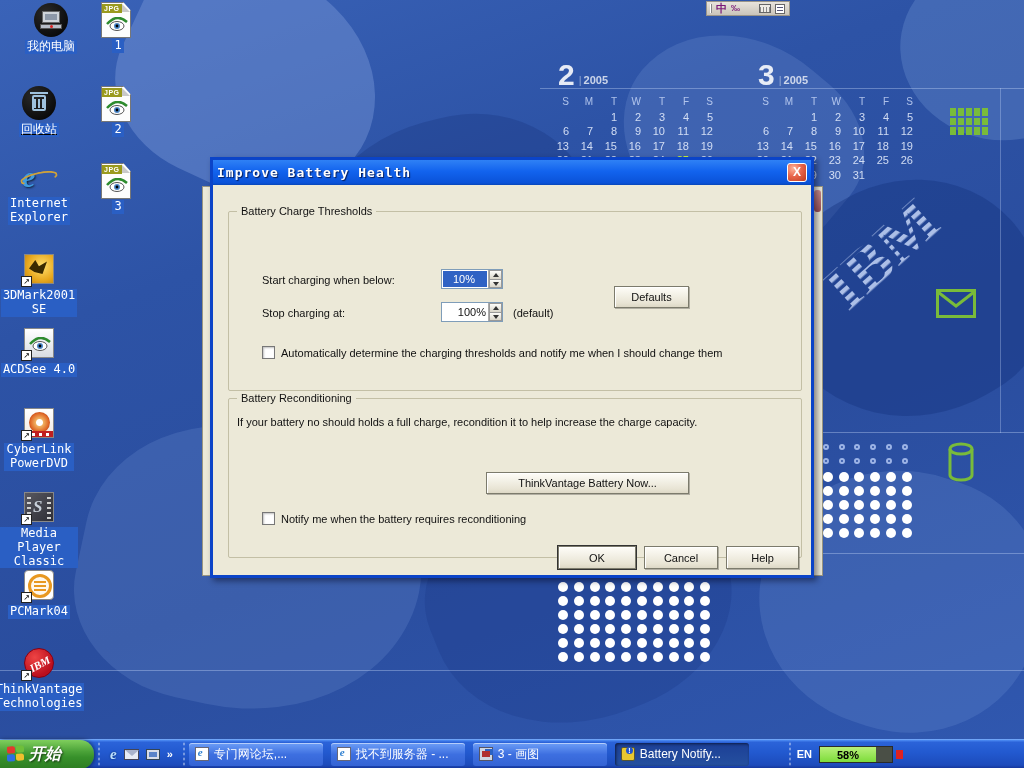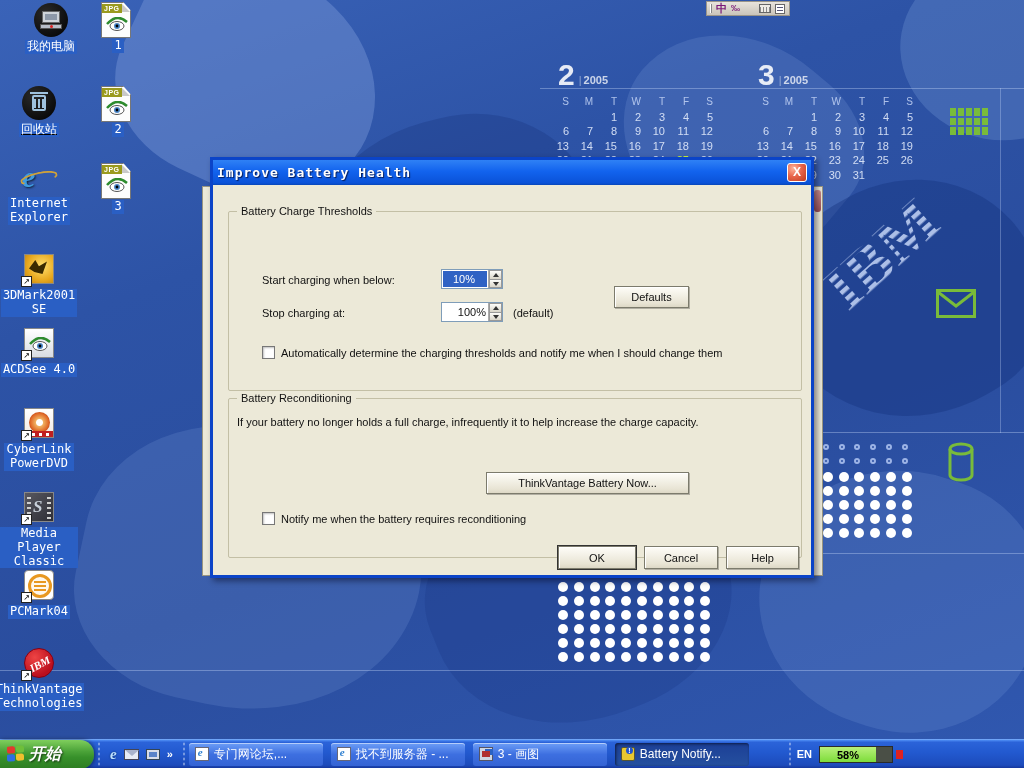--- a/index.html
+++ b/index.html
@@ -619,21 +619,21 @@
         </div>
         <span class="flabel" style="left:284px;top:95px;">(default)</span>
         <div class="chk" style="left:33px;top:134px;right:8px;">
           <span class="box"></span>
           <span>Automatically determine the charging thresholds and notify me when I should change them</span>
         </div>
       </div>
 
       <div class="grp grp2">
         <span class="gtitle">Battery Reconditioning</span>
-        <div class="gdesc">If your battery no longer holds a full charge, infrequently it to help increase the charge capacity.</div>
+        <div class="gdesc">If your battery no should holds a full charge, recondition it to help increase the charge capacity.</div>
         <button class="xp-btn" style="left:257px;top:73px;width:203px;height:22px;">ThinkVantage Battery Now...</button>
         <div class="chk" style="left:33px;top:113px;right:8px;">
           <span class="box"></span>
           <span>Notify me when the battery requires reconditioning</span>
         </div>
       </div>
 
       <button class="xp-btn default" style="left:345px;top:361px;width:78px;height:23px;">OK</button>
       <button class="xp-btn" style="left:431px;top:361px;width:74px;height:23px;">Cancel</button>
       <button class="xp-btn" style="left:513px;top:361px;width:73px;height:23px;">Help</button>

